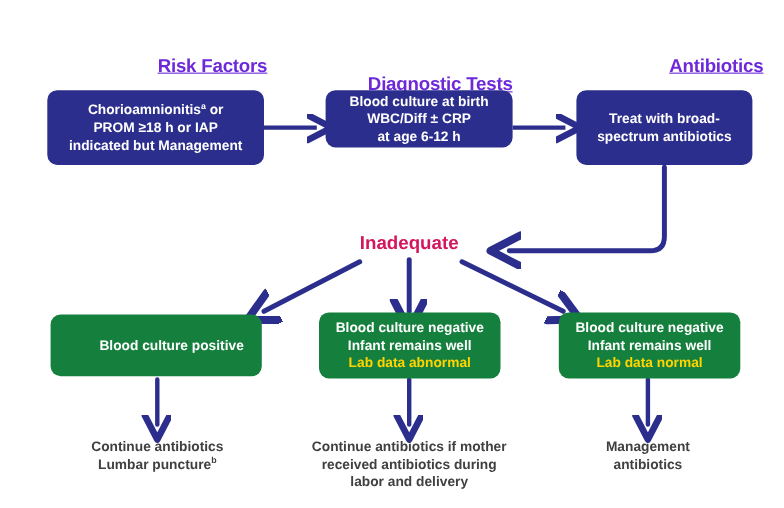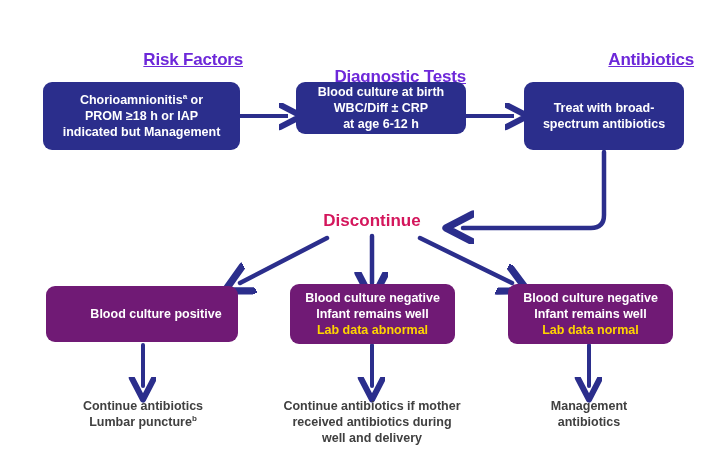--- a/index.html
+++ b/index.html
@@ -45,21 +45,21 @@
     line-height: 16px;
     text-align: center;
     display: flex;
     align-items: center;
     justify-content: center;
     box-sizing: border-box;
     padding: 4px 6px;
   }
   .magenta-box {
     position: absolute;
-    background: #701a75;
+    background: #15803d;
     border-radius: 9px;
     color: #ffffff;
     font-weight: bold;
     font-size: 12.5px;
     line-height: 16px;
     text-align: center;
     display: flex;
     align-items: center;
     justify-content: center;
     box-sizing: border-box;
@@ -144,21 +144,21 @@
     </div>
   </div>
 
   <div class="blue-box" style="left:524px; top:82px; width:160px; height:68px;">
     <div>
       <span>Treat with broad-</span><br>
       <span>spectrum antibiotics</span>
     </div>
   </div>
 
-  <div class="mgmt-label" style="left:302px; top:211px; width:140px;">Discontinue</div>
+  <div class="mgmt-label" style="left:302px; top:211px; width:140px;">Inadequate</div>
 
   <div class="magenta-box" style="left:46px; top:286px; width:192px; height:56px;padding-left:34px;">
     <div>
       <span>Blood culture positive</span>
     </div>
   </div>
 
   <div class="magenta-box" style="left:290px; top:284px; width:165px; height:60px;">
     <div>
       <span>Blood culture negative</span><br>
@@ -176,21 +176,21 @@
   </div>
 
   <div class="outcome-text" style="left:43px; top:398px; width:200px;">
     <span>Continue antibiotics</span><br>
     <span>Lumbar puncture</span><sup>b</sup>
   </div>
 
   <div class="outcome-text" style="left:262px; top:398px; width:220px;">
     <span>Continue antibiotics if mother</span><br>
     <span>received antibiotics during</span><br>
-    <span>well and delivery</span>
+    <span>labor and delivery</span>
   </div>
 
   <div class="outcome-text" style="left:499px; top:398px; width:180px;">
     <span>Management</span><br>
     <span>antibiotics</span>
   </div>
 
 </div>
 
 </body></html>

